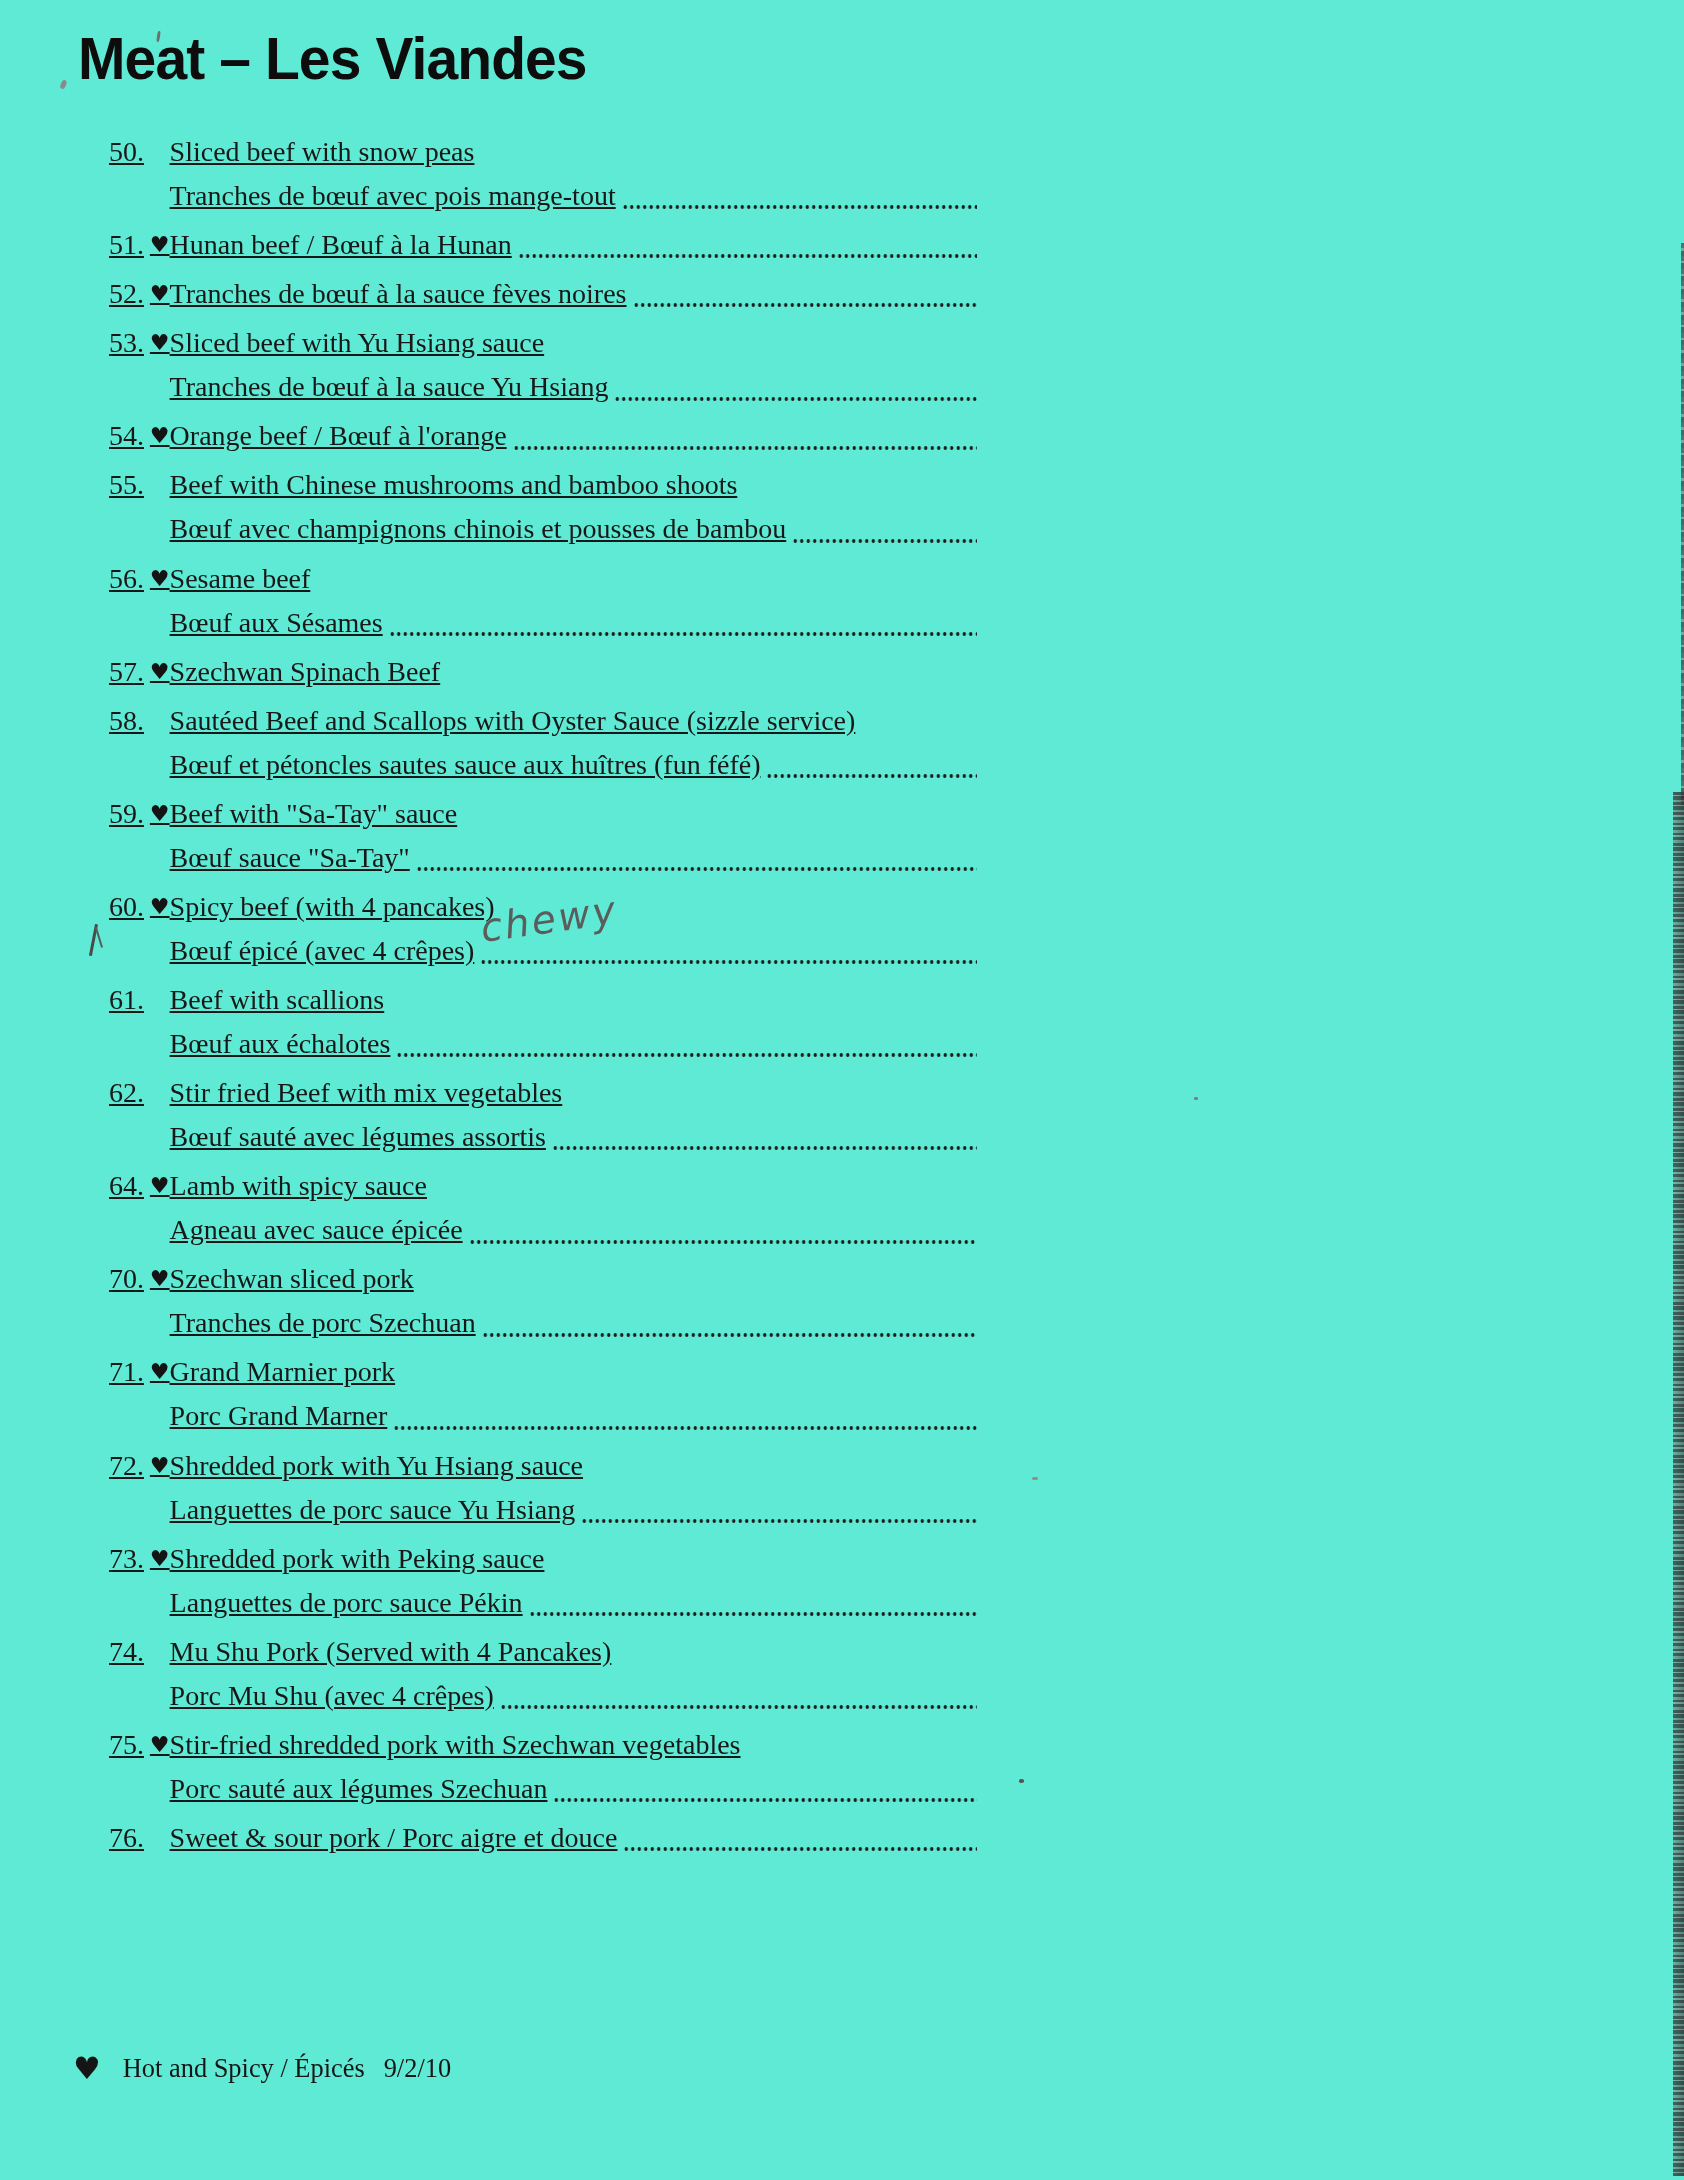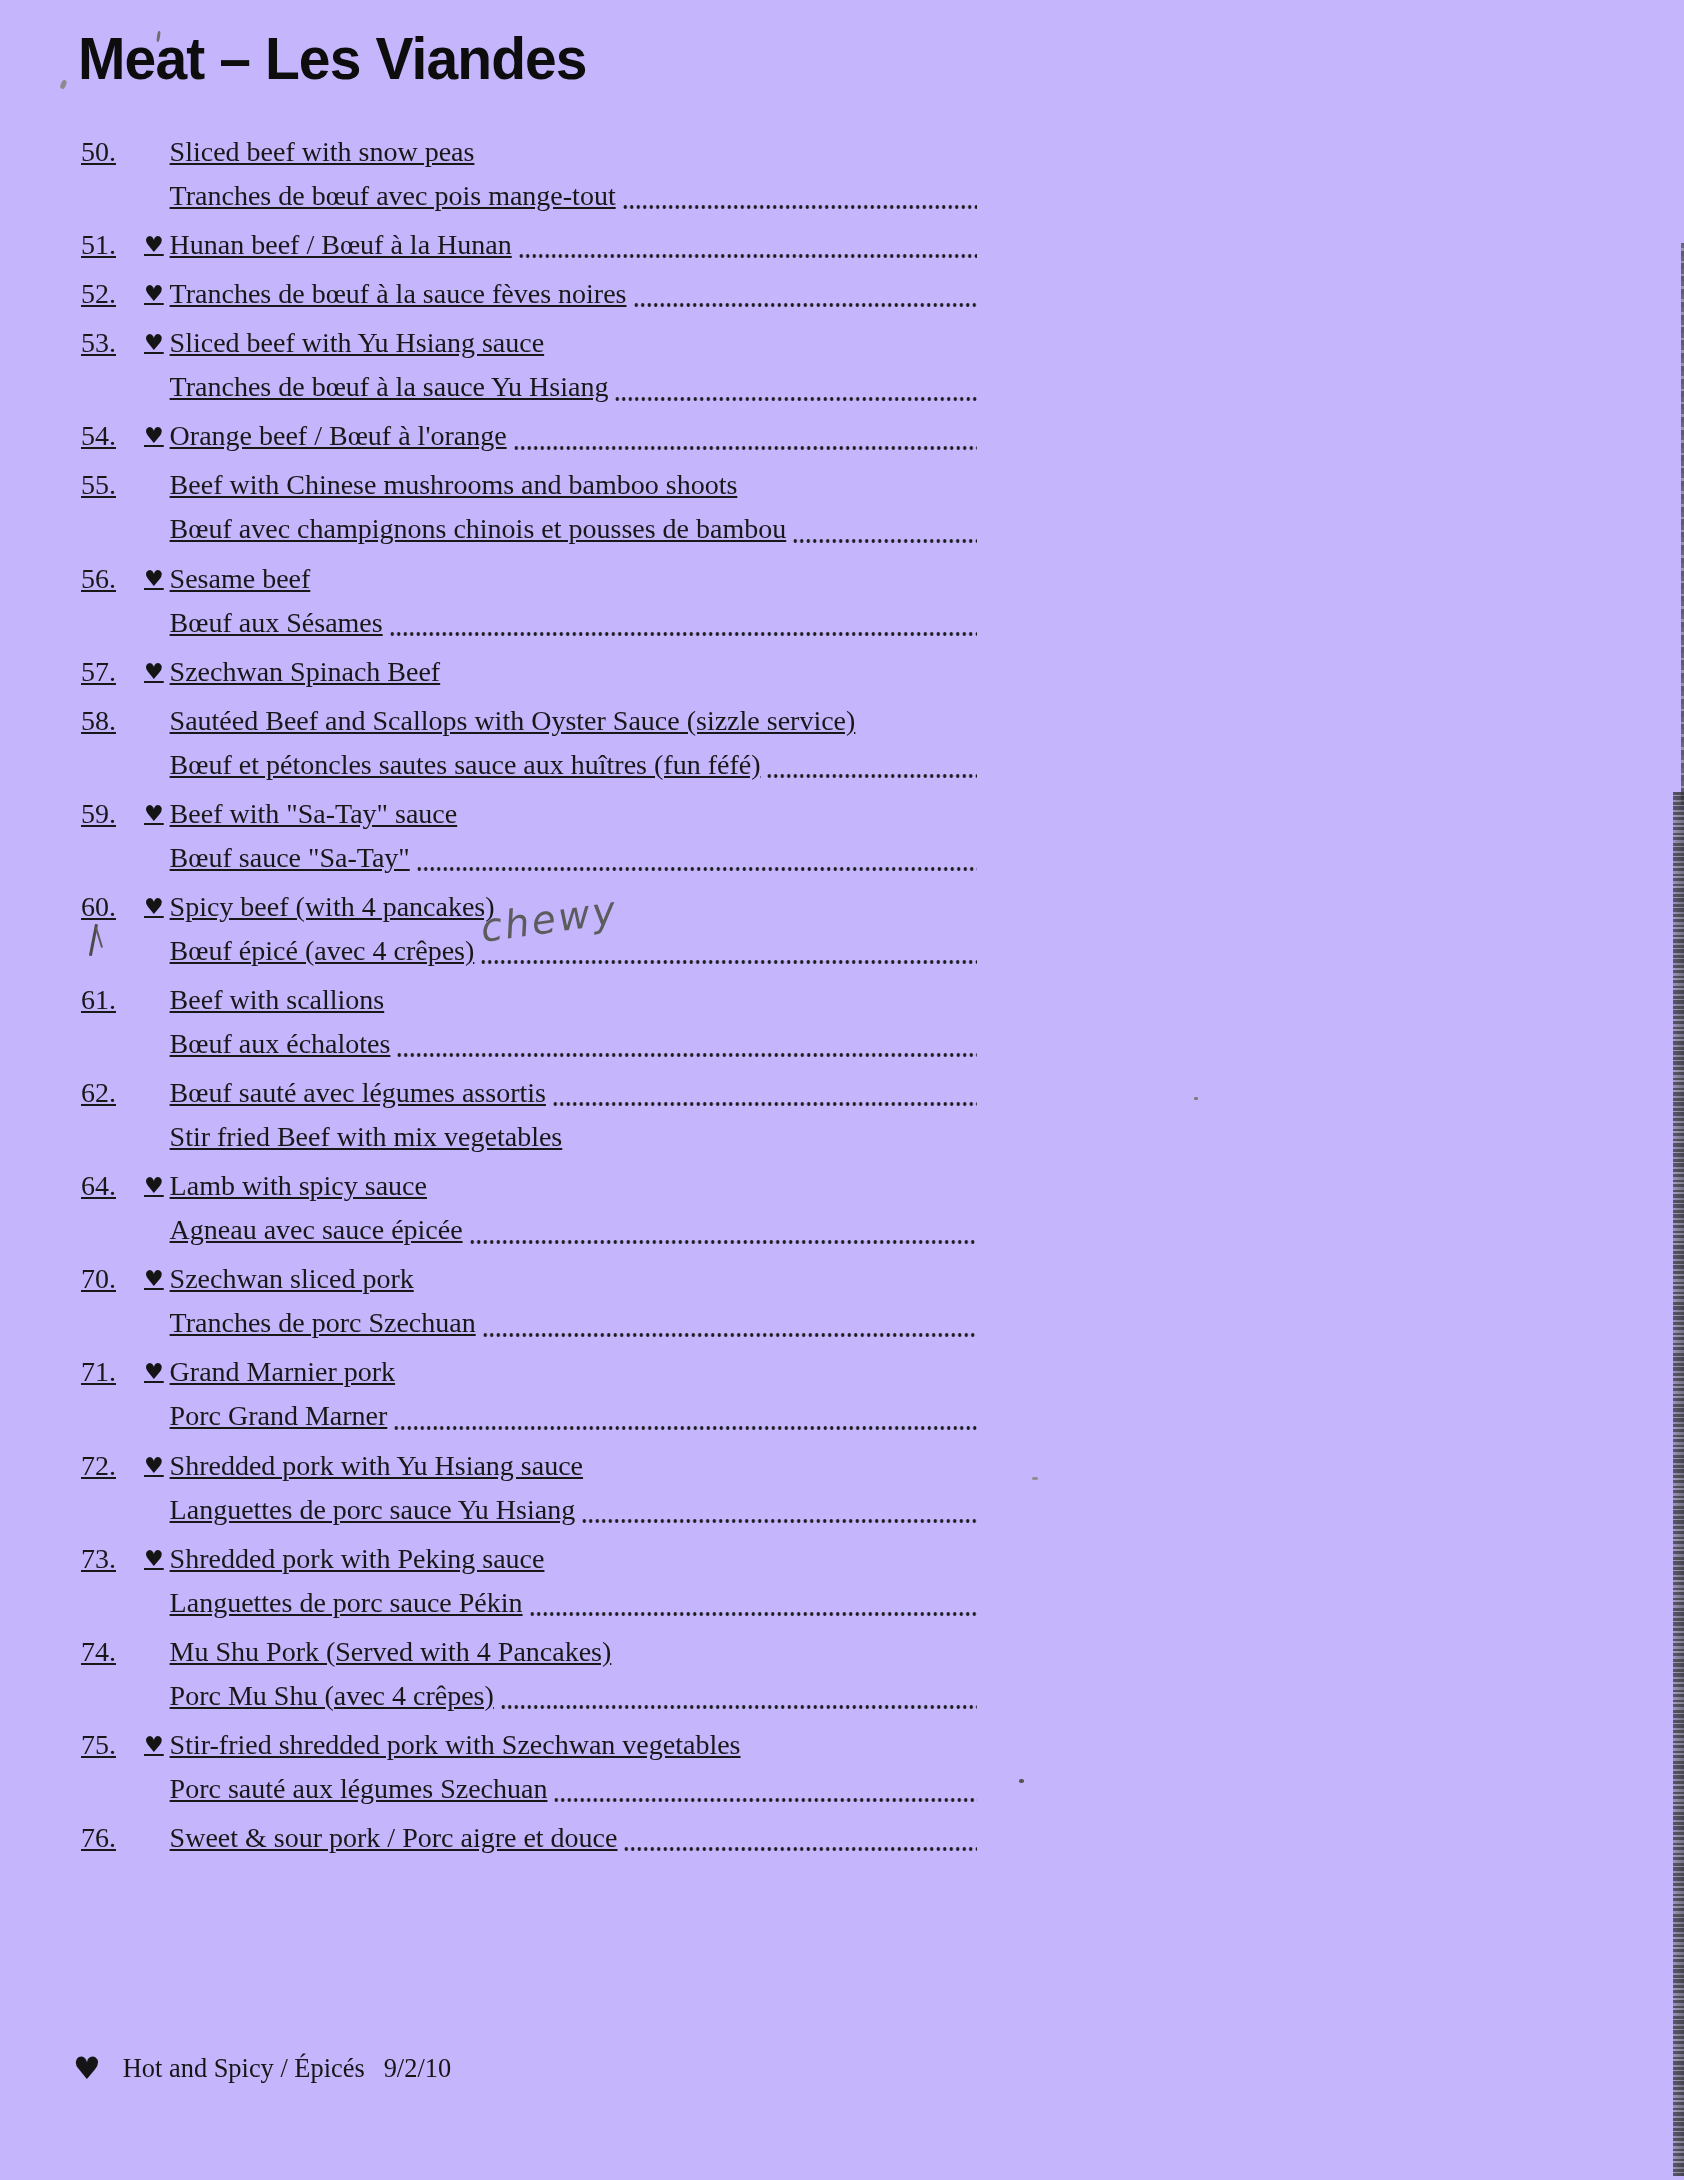--- a/index.html
+++ b/index.html
@@ -2,21 +2,21 @@
 <html style="font-size:13.6px"><head>
 <meta charset="utf-8">
 <style>
   html,body{margin:0;padding:0;}
   body{
     width:1685px;height:2181px;position:relative;
     background:#ffffff;
     font-family:"Liberation Serif",serif;
     color:#181818;
   }
-  .page{position:absolute;inset:0;background:#c4b5fd;overflow:hidden;}
+  .page{position:absolute;inset:0;background:#5eead4;overflow:hidden;text-align:right;}
 
   
   .title{
     position:absolute;left:78px;top:24px;margin:0;
     font-family:"Liberation Sans",sans-serif;
     font-weight:bold;font-size:57px;letter-spacing:-0.9px;color:#0d0d0d;
     transform:scaleY(1.04);transform-origin:left top;
   }
 
   
@@ -226,25 +226,25 @@
             <span class="txt">Bœuf aux échalotes</span>
             <span class="leader"></span>
           </div>
         </div>
       </div>
       <div class="item">
         <div class="num"><span>62.</span></div>
         <div class="heart"></div>
         <div class="lines">
           <div class="line">
+            <span class="txt">Stir fried Beef with mix vegetables</span>
+          </div>
+          <div class="line">
             <span class="txt">Bœuf sauté avec légumes assortis</span>
             <span class="leader"></span>
-          </div>
-          <div class="line">
-            <span class="txt">Stir fried Beef with mix vegetables</span>
           </div>
         </div>
       </div>
       <div class="item">
         <div class="num"><span>64.</span></div>
         <div class="heart">♥</div>
         <div class="lines">
           <div class="line">
             <span class="txt">Lamb with spicy sauce</span>
           </div>

